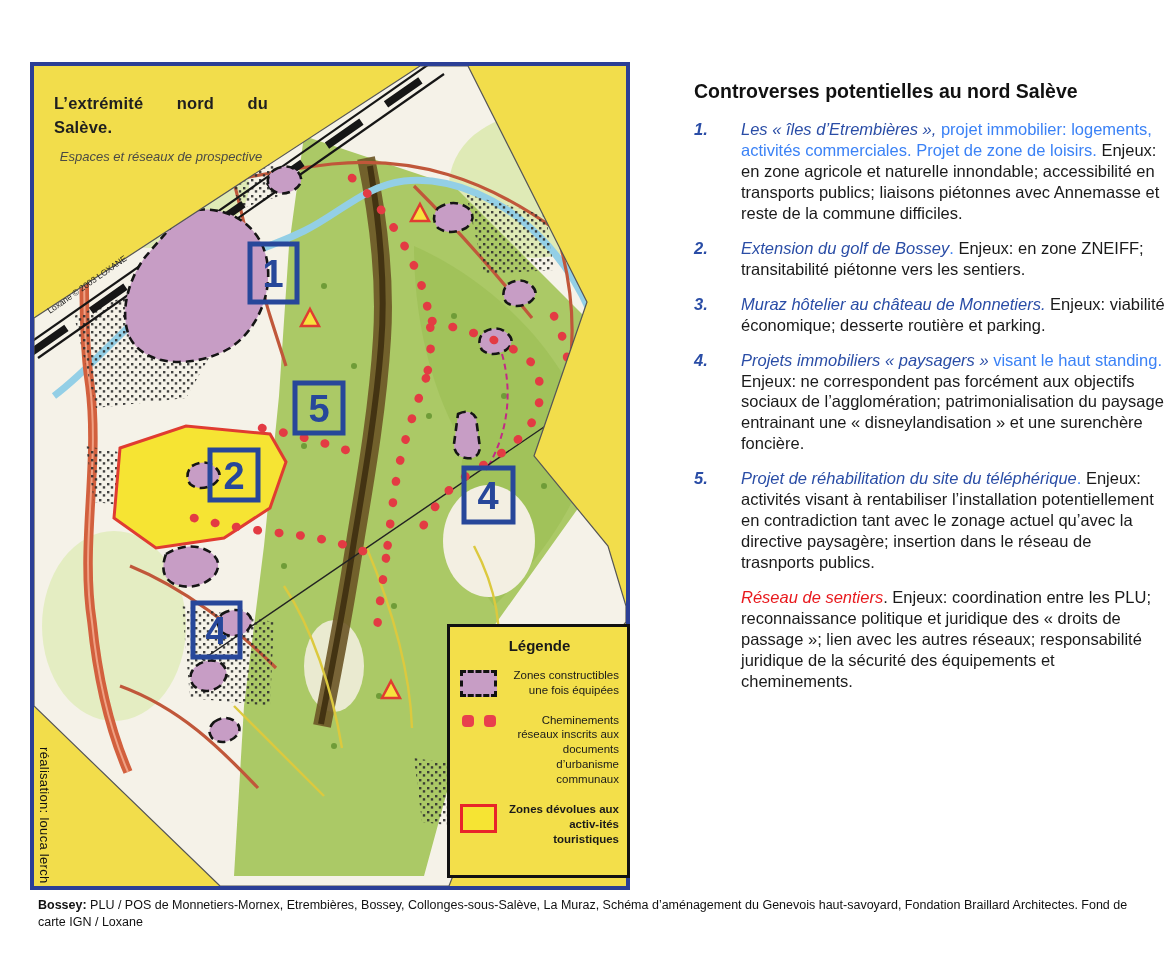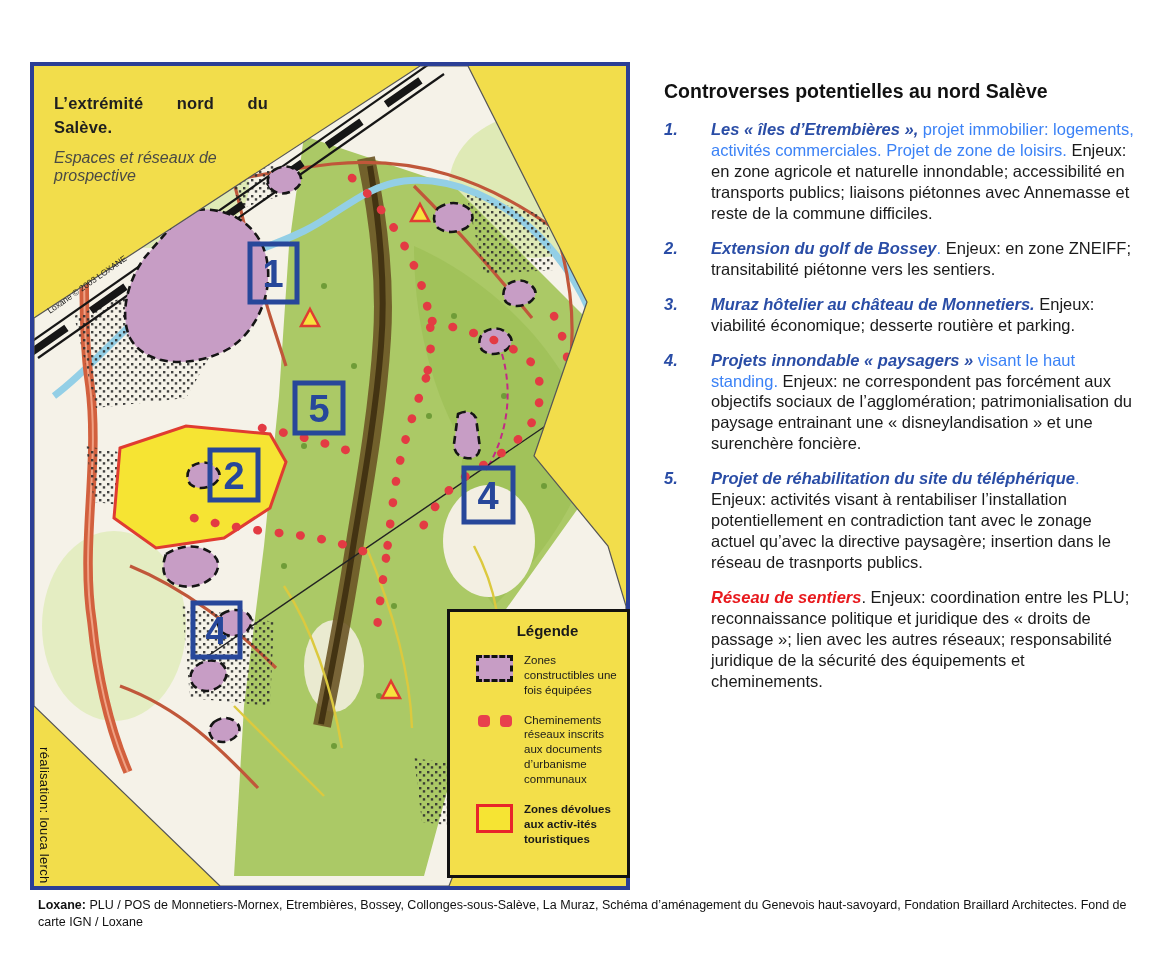--- a/index.html
+++ b/index.html
@@ -14,51 +14,51 @@
     border:4px solid #2b3f96;
     background:#f2dd4b;
   }
   .map-svg { position:absolute; left:0; top:0; width:592px; height:820px; display:block; }
 
   .map-title-block { position:absolute; left:20px; top:26px; width:214px; }
   .map-title {
     font-size:16.5px; font-weight:bold; color:#1f1f1f;
     text-align:justify; line-height:1.45; letter-spacing:.2px;
   }
-  .map-subtitle { margin-top:9px; font-size:16px; font-style:italic; color:#4a4a45; }
+  .map-subtitle { margin-top:9px; font-size:13px; font-style:italic; color:#4a4a45;text-align:center; }
 
   .map-credit {
     position:absolute; left:3px; bottom:2px;
     writing-mode:vertical-rl;
     font-size:13px; color:#111; letter-spacing:.3px;
   }
 
   
   .legend {
     position:absolute; right:-4px; bottom:8px; width:183px;
     background:#f3df4a; border:3px solid #111;
-    padding:10px 8px 12px 26px;
+    padding:10px 8px 12px 10px;
   }
   .legend-title { text-align:center; font-weight:bold; font-size:15px; color:#1a1a1a; margin-bottom:14px; }
-  .legend-row { display:flex; align-items:flex-start; margin-bottom:15px; }
+  .legend-row { display:flex; align-items:flex-start; margin-bottom:15px;text-align:right; }
   .legend-row:last-child { margin-bottom:16px;font-weight:bold; }
   .legend-swatch-col { width:48px; flex:0 0 48px; display:flex; align-items:center; padding-top:2px; }
   .legend-label { font-size:11.5px; line-height:1.3; color:#1a1a1a; }
   .sw-purple { width:37px; height:27px; background:#c79dc5; border:3px dashed #111; }
   .sw-dots { display:flex; gap:10px; padding-left:2px; }
   .sw-dot { width:12px; height:12px; border-radius:4px; background:#e8404d; }
   .sw-tourism { width:37px; height:29px; background:#f6e433; border:3px solid #e8252a; }
 
   
-  .article { position:absolute; left:664px; top:80px; width:474px; }
+  .article { position:absolute; left:694px; top:80px; width:474px; }
   .article-title { font-size:19.5px; font-weight:bold; color:#111; margin-bottom:16px; }
   .item { display:flex; margin-bottom:14px; font-size:16.5px; line-height:1.27; }
   .item .num { flex:0 0 47px; font-weight:bold; font-style:italic; color:#2a4da6; }
   .item .body { flex:1; color:#1a1a1a; }
-  .lead { font-weight:bold; font-style:italic; color:#2a4da6; }
+  .lead { font-weight:normal; font-style:italic; color:#2a4da6; }
   .lead.red { color:#e8191d; }
   .mid { color:#3b82f6; }
   .rest { color:#1a1a1a;text-align:right; }
 
   
   .footer { position:absolute; left:38px; top:897px; width:1112px; font-size:12.5px; line-height:1.35; color:#111; }
   .footer b { font-weight:bold; }
 </style>
 </head>
 <body>
@@ -248,29 +248,29 @@
       <div class="body"><span class="lead">Extension du golf de Bossey</span><span class="mid">. </span><span class="rest">Enjeux: en zone ZNEIFF; transitabilité piétonne vers les sentiers.</span></div>
     </div>
 
     <div class="item">
       <div class="num">3.</div>
       <div class="body"><span class="lead">Muraz hôtelier au château de Monnetiers.</span><span class="mid"> </span><span class="rest">Enjeux: viabilité économique; desserte routière et parking.</span></div>
     </div>
 
     <div class="item">
       <div class="num">4.</div>
-      <div class="body"><span class="lead">Projets innondable « paysagers » </span><span class="mid">visant le haut standing. </span><span class="rest">Enjeux: ne correspondent pas forcément aux objectifs sociaux de l’agglomération; patrimonialisation du paysage entrainant une « disneylandisation » et une surenchère foncière.</span></div>
+      <div class="body"><span class="lead">Projets immobiliers « paysagers » </span><span class="mid">visant le haut standing. </span><span class="rest">Enjeux: ne correspondent pas forcément aux objectifs sociaux de l’agglomération; patrimonialisation du paysage entrainant une « disneylandisation » et une surenchère foncière.</span></div>
     </div>
 
     <div class="item">
       <div class="num">5.</div>
       <div class="body"><span class="lead">Projet de réhabilitation du site du téléphérique</span><span class="mid">. </span><span class="rest">Enjeux: activités visant à rentabiliser l’installation potentiellement en contradiction tant avec le zonage actuel qu’avec la directive paysagère; insertion dans le réseau de trasnports publics.</span></div>
     </div>
 
     <div class="item">
       <div class="num"></div>
       <div class="body"><span class="lead red">Réseau de sentiers</span><span class="mid"></span><span class="rest">. Enjeux: coordination entre les PLU; reconnaissance politique et juridique des « droits de passage »; lien avec les autres réseaux; responsabilité juridique de la sécurité des équipements et cheminements.</span></div>
     </div>
   </div>
 
-  <div class="footer"><b>Loxane:</b><span> PLU / POS de Monnetiers-Mornex, Etrembières, Bossey, Collonges-sous-Salève, La Muraz, Schéma d’aménagement du Genevois haut-savoyard, Fondation Braillard Architectes. Fond de carte IGN / Loxane</span></div>
+  <div class="footer"><b>Bossey:</b><span> PLU / POS de Monnetiers-Mornex, Etrembières, Bossey, Collonges-sous-Salève, La Muraz, Schéma d’aménagement du Genevois haut-savoyard, Fondation Braillard Architectes. Fond de carte IGN / Loxane</span></div>
 
 </div>
 
 </body></html>

